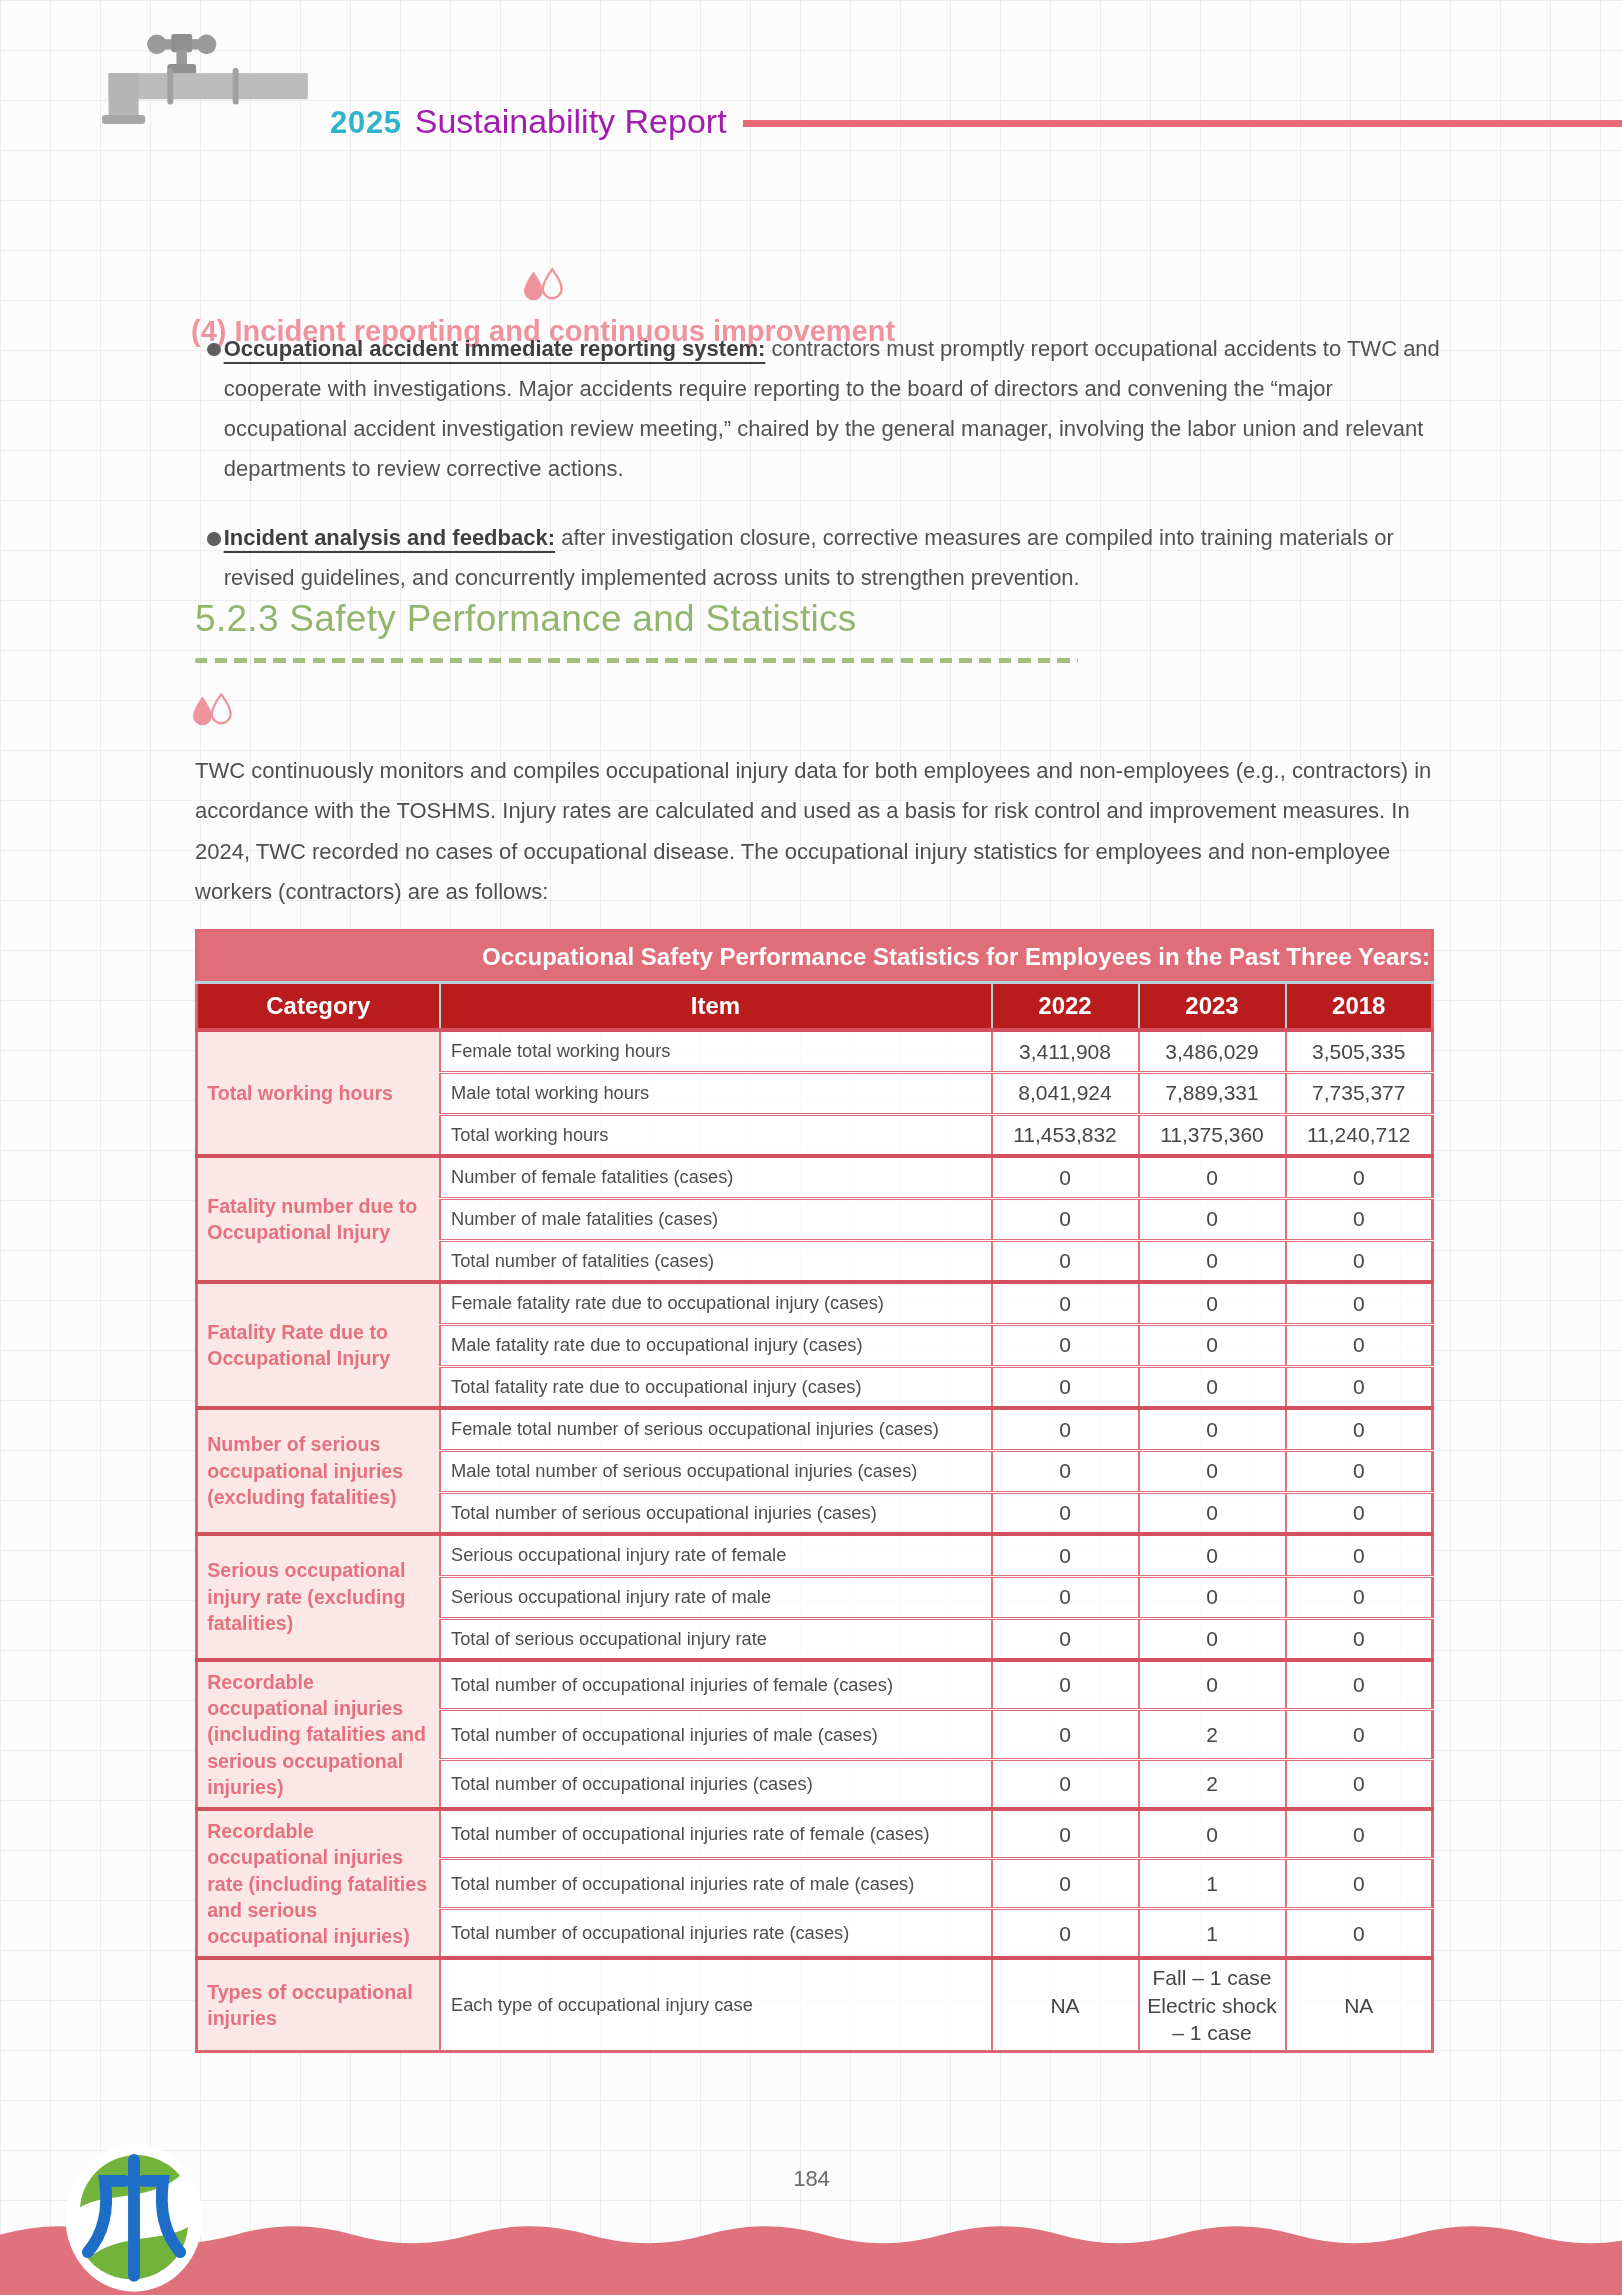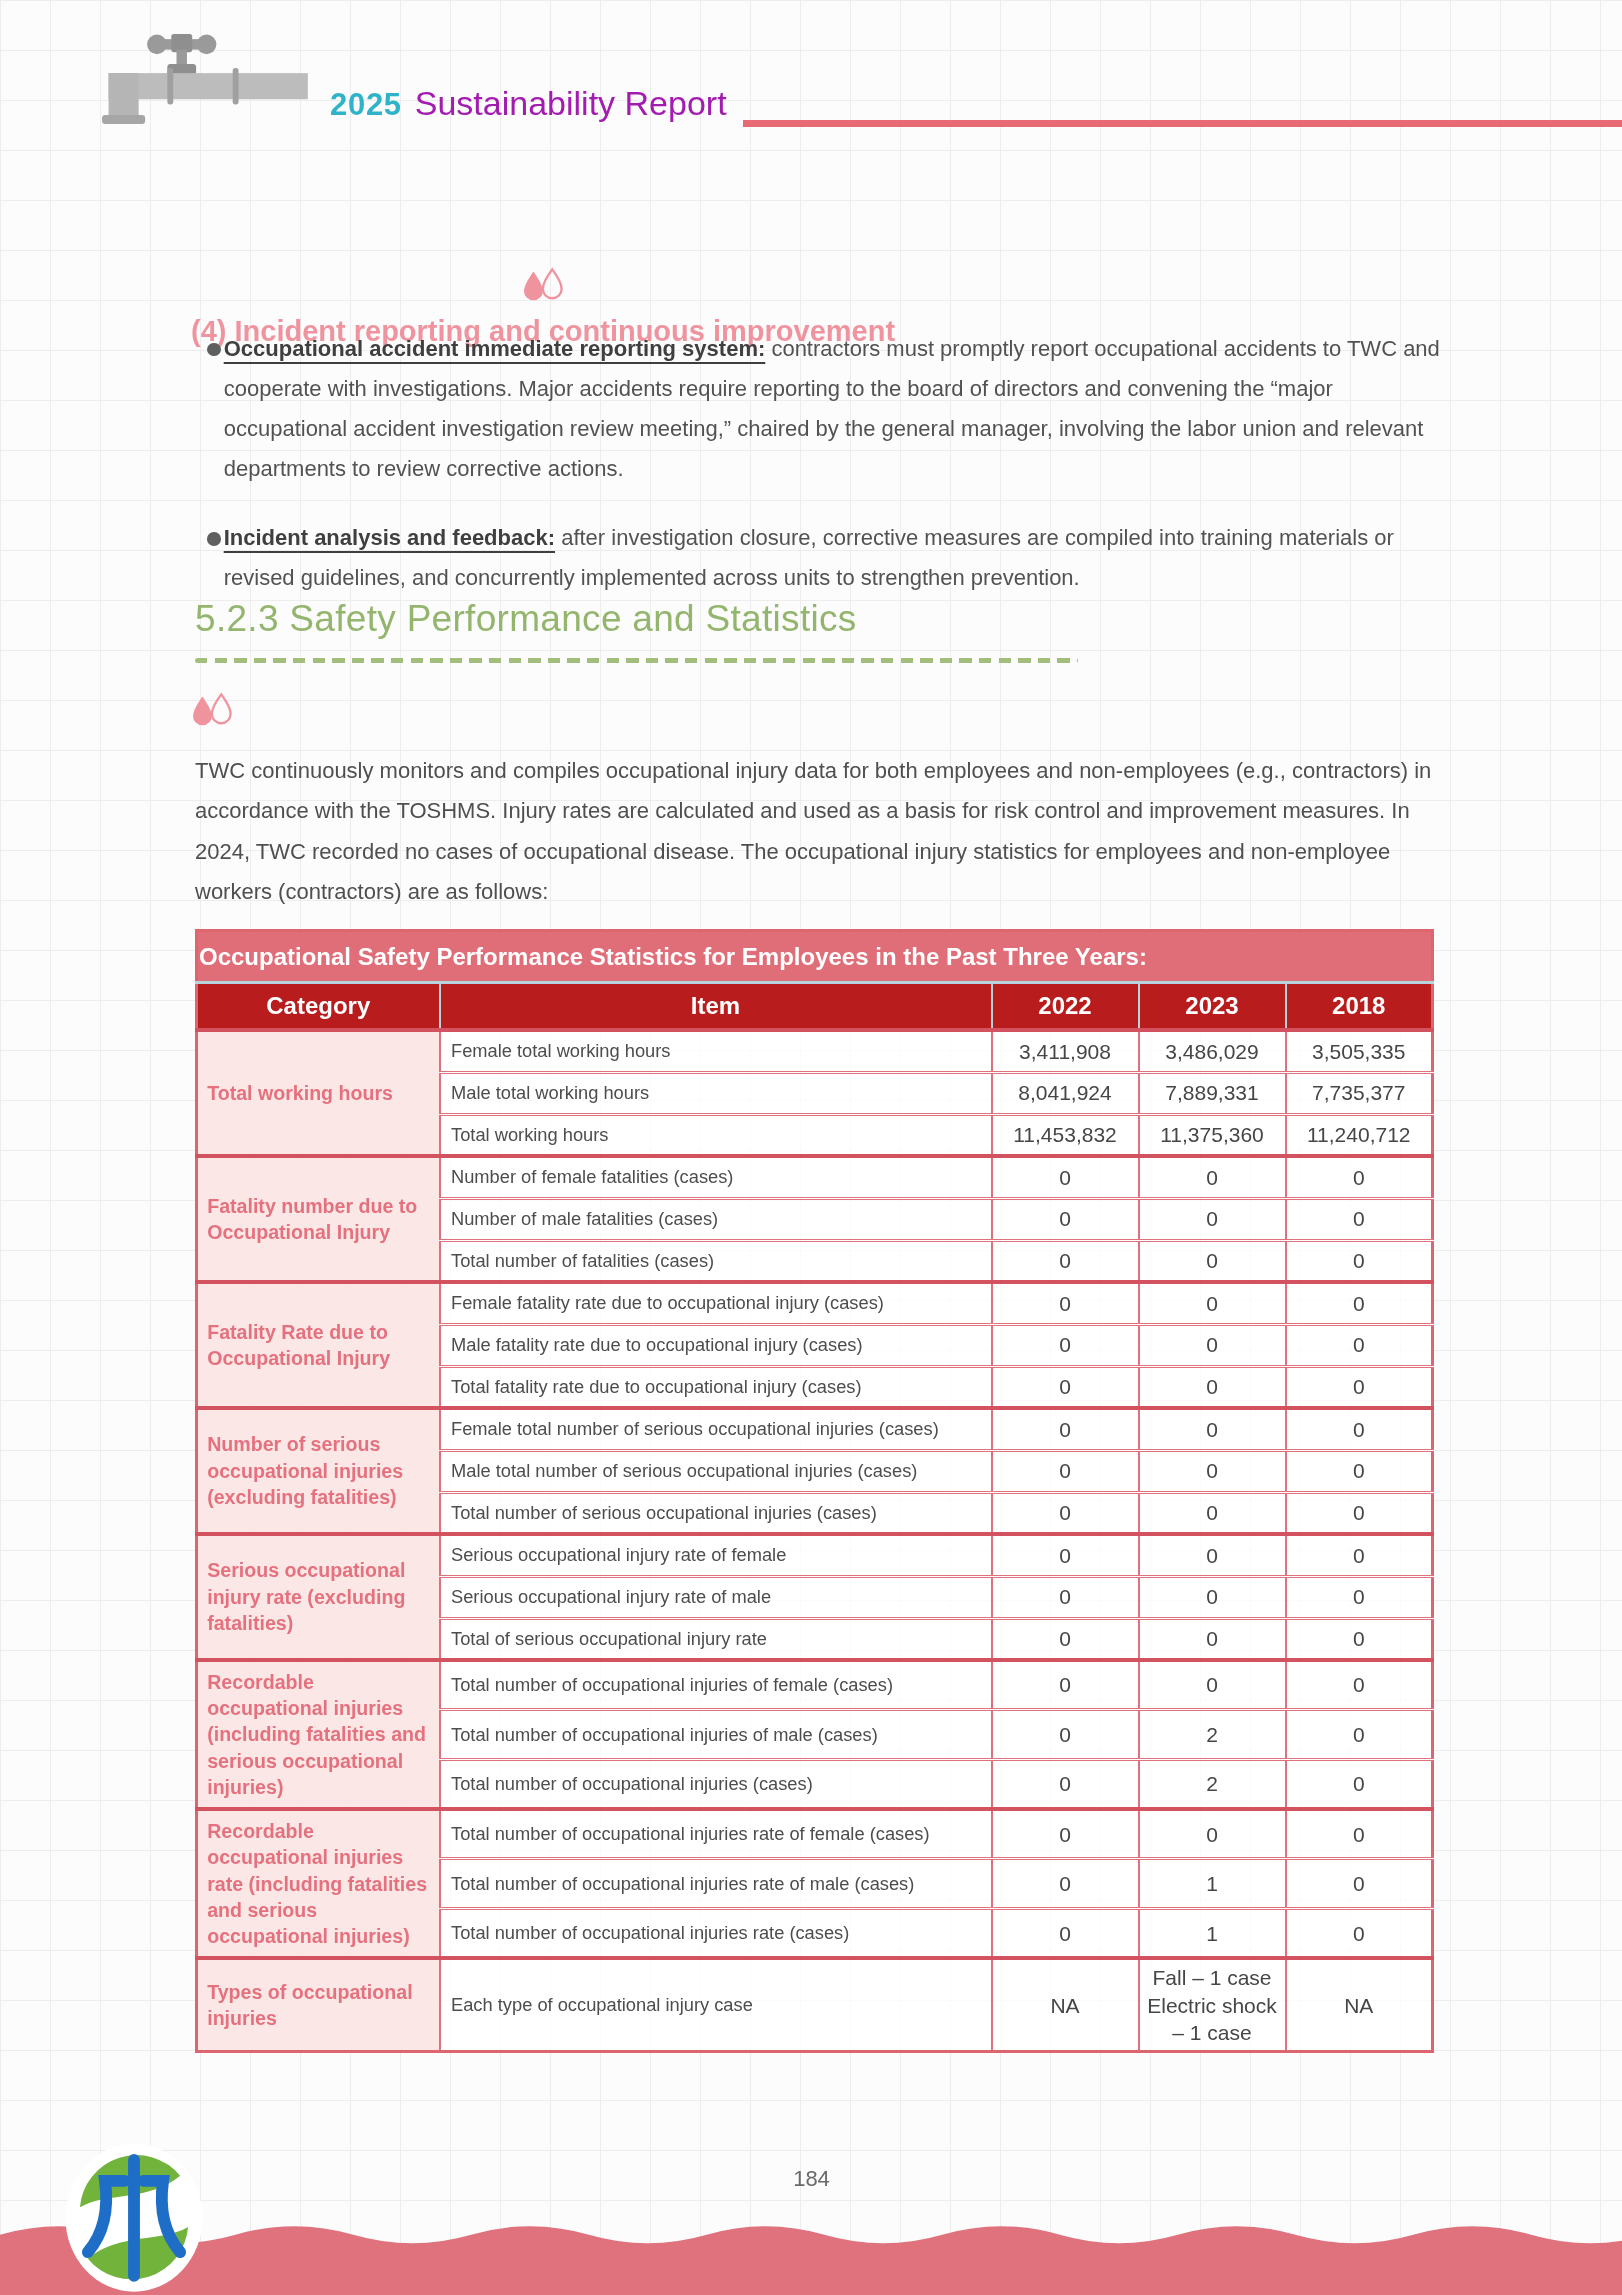--- a/index.html
+++ b/index.html
@@ -8,21 +8,21 @@
     font-family:"Liberation Sans", sans-serif;
     background-color:#fcfcfc;
     background-image:
       linear-gradient(to right, #ededed 1.3px, transparent 1.3px),
       linear-gradient(to bottom, #ededed 1.3px, transparent 1.3px);
     background-size:50px 50px;
     color:#4f4f4f;
   }
   
   .faucet { position:absolute; left:69px; top:30px; width:249px; height:98px; }
-  .header-title { position:absolute; left:330px; top:84px; display:flex; align-items:baseline; gap:13px; }
+  .header-title { position:absolute; left:330px; top:102px; display:flex; align-items:baseline; gap:13px; }
   .year { font-size:31px; font-weight:bold; color:#2fb3c9; letter-spacing:0.7px; }
   .rtitle { font-size:34px; color:#a21caf; }
   .header-rule { position:absolute; left:743px; right:0; top:120px; height:7.2px; background:#e86a74; }
   
   .pink-heading { position:absolute; display:flex; align-items:center; gap:10.5px; color:#ef949f; font-weight:bold; margin:0; }
   .h-incident { left:191px; top:267px; font-size:29px;flex-direction:column; }
   .h-injury   { left:191px; top:692px; font-size:27.5px; }
   .drops { width:43px; height:37px; flex:none; }
   .green-heading { position:absolute; left:195px; top:598px; margin:0; font-size:37px; font-weight:400; color:#93b56d; letter-spacing:0.3px; }
   .dash-underline { position:absolute; left:195px; top:658px; width:883px; height:5.2px;
@@ -30,21 +30,21 @@
   
   .bullets { position:absolute; left:207px; top:329px; width:1243px; list-style:none; margin:0; padding:0; }
   .bullet { display:flex; gap:3px; margin-bottom:29px; }
   .marker { width:13.7px; height:13.7px; border-radius:50%; background:#5f5f5f; margin-top:13.7px; flex:none; }
   .bullet-text { margin:0; font-size:22px; line-height:1.82; color:#525252; }
   .blabel { font-weight:bold; color:#3f3f3f; text-decoration:underline; text-underline-offset:5.9px; text-decoration-thickness:2px; }
   .para { position:absolute; left:195px; top:751px; width:1247px; margin:0; font-size:22px; line-height:1.84; color:#4f4f4f; }
   
   .stats-table { position:absolute; left:195px; top:929px; width:1237px; border-collapse:collapse; table-layout:fixed;
     border:3.3px solid #dc6570; }
-  .t-title { background:#e06e79; color:#fff; font-size:24px; font-weight:bold; text-align:left; height:47px;
+  .t-title { background:#e06e79; color:#fff; font-size:24px; font-weight:bold; text-align:right; height:47px;
     border-bottom:3.3px solid #b7d4dd; }
   .t-head th { background:#b91c1c; color:#fff; font-size:24px; font-weight:bold; height:42px; text-align:center;
     border-left:2.6px solid #b7d4dd; border-bottom:2.6px solid #f6eff0; }
   .t-head th:first-child { border-left:none; }
   .stats-table tbody tr { height:42px; }
   .stats-table td { vertical-align:middle; border-left:2px solid #e0707b; border-top:3.9px double #e0707b; }
   .g-first td { border-top:4.6px solid #d2525f; }
   td.cat { background:rgba(251,230,228,0.92); color:#e5717f; font-weight:bold; font-size:19.6px;
     padding:6.5px 5.2px 6.5px 9.2px; line-height:1.35; border-left:none; text-align:left; }
   td.item { background:rgba(255,255,255,0.78); color:#4d4d4d; font-size:18.3px; padding:5.2px 6.5px 5.2px 10.5px; line-height:1.3; }

